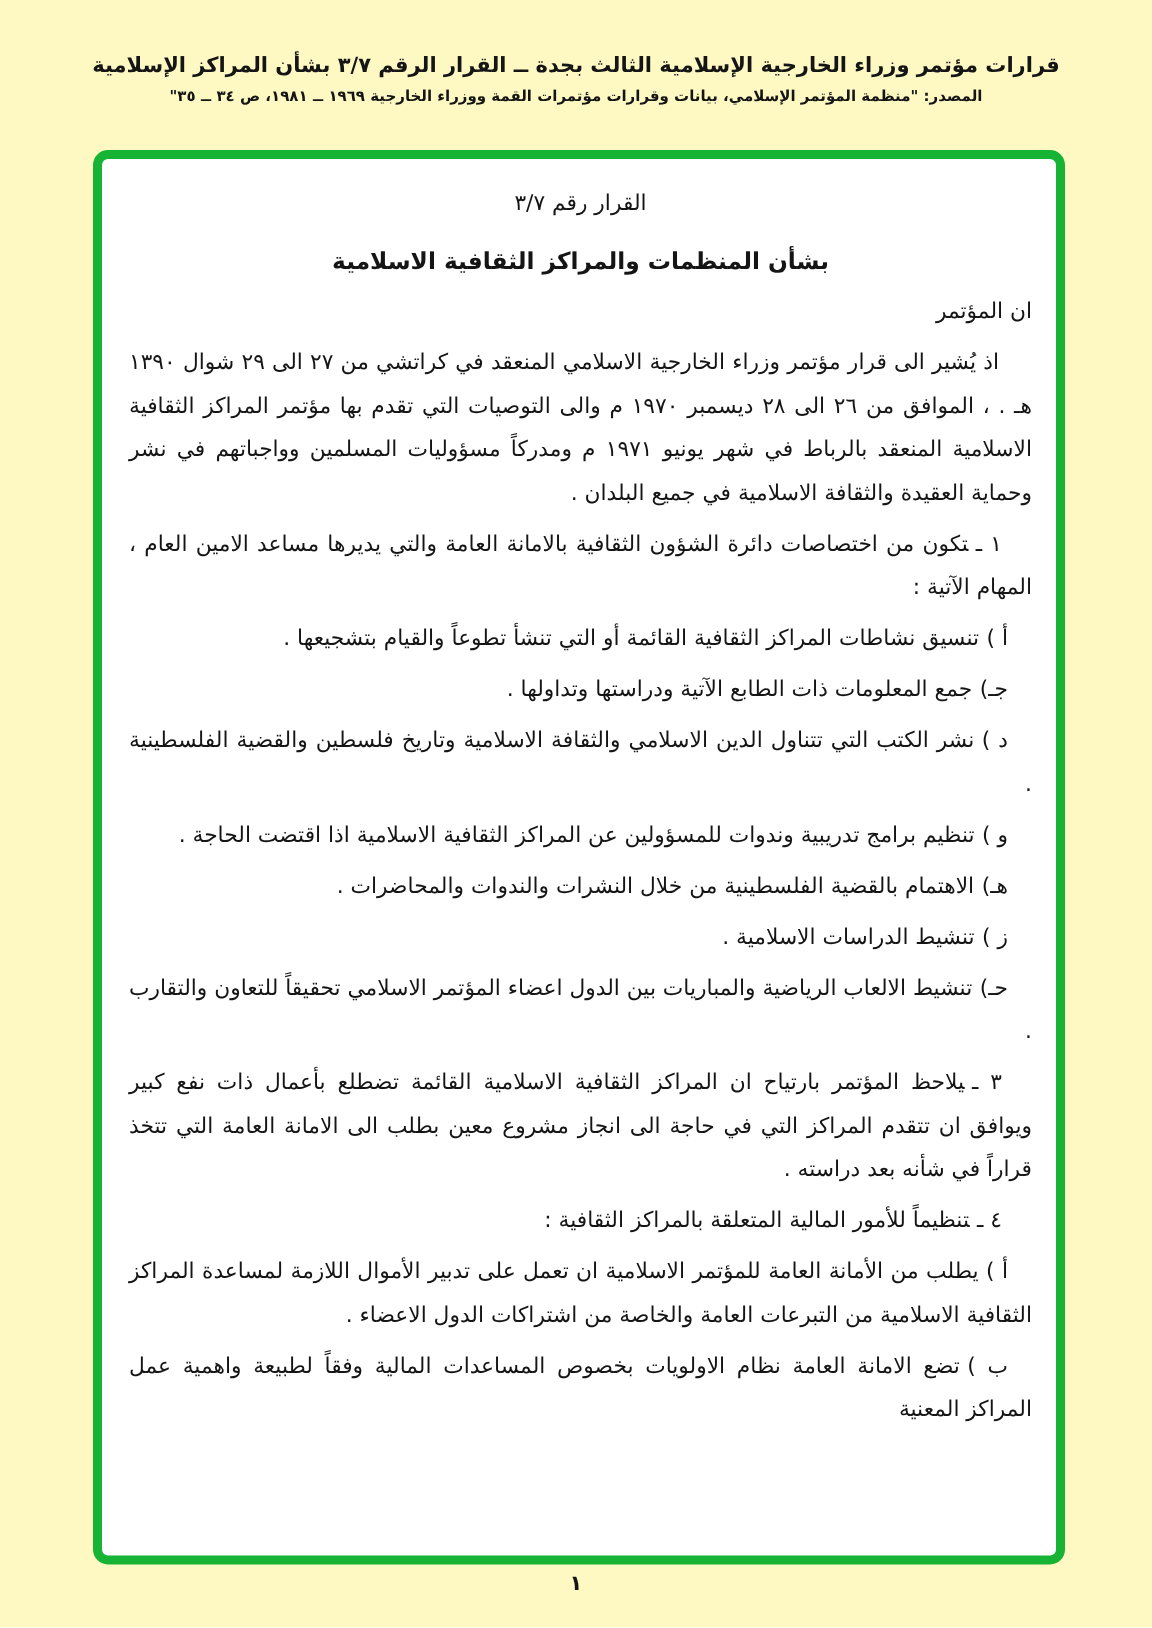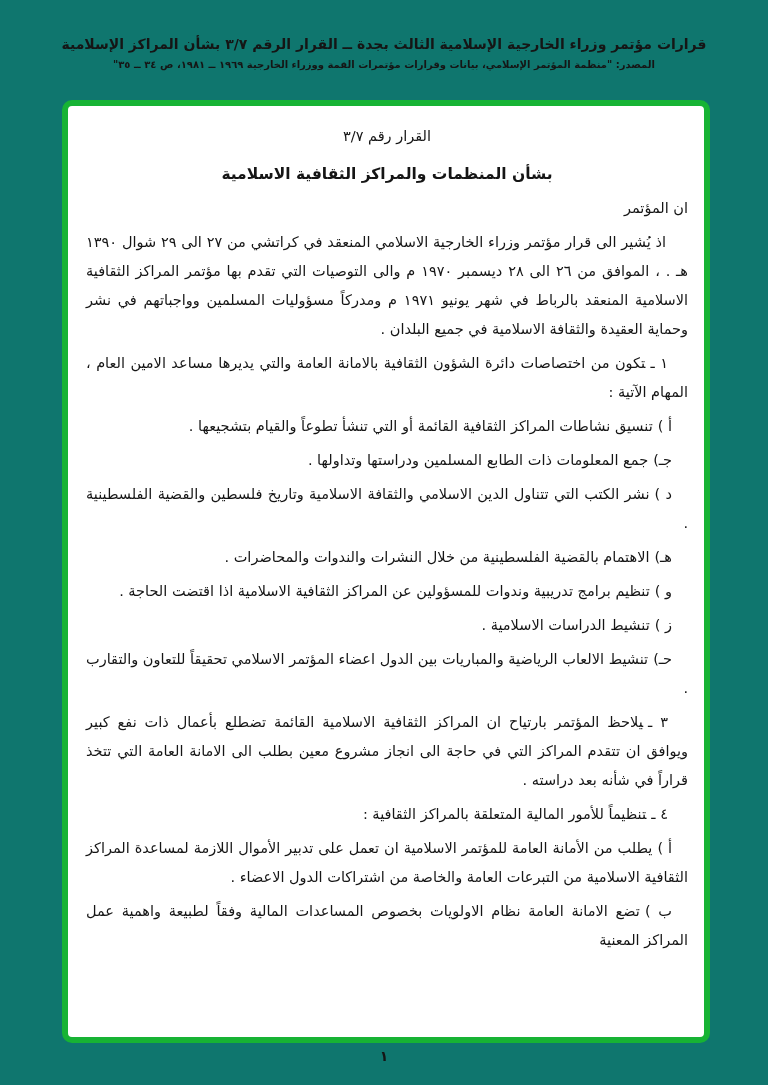--- a/index.html
+++ b/index.html
@@ -6,21 +6,21 @@
   html, body { margin: 0; padding: 0; }
   body {
     width: 768px; height: 1085px;
     background: #ffffff;
     font-family: "DejaVu Sans", sans-serif;
     color: #151515;
   }
   .page {
     position: relative;
     width: 768px; height: 1085px;
-    background: #0f766e;
+    background: #fef9c3;
     overflow: hidden;
   }
 
   
   .page-header {
     position: absolute; top: 34px; left: 0;
     width: 100%;
     direction: rtl;
     text-align: center;
   }
@@ -110,27 +110,27 @@
 
     <p class="para opening">ان المؤتمر</p>
 
     <p class="para preamble">اذ يُشير الى قرار مؤتمر وزراء الخارجية الاسلامي المنعقد في كراتشي من ٢٧ الى ٢٩ شوال ١٣٩٠ هـ . ، الموافق من ٢٦ الى ٢٨ ديسمبر ١٩٧٠ م والى التوصيات التي تقدم بها مؤتمر المراكز الثقافية الاسلامية المنعقد بالرباط في شهر يونيو ١٩٧١ م ومدركاً مسؤوليات المسلمين وواجباتهم في نشر وحماية العقيدة والثقافة الاسلامية في جميع البلدان .</p>
 
     <p class="para clause mt-md"><span class="num">١ ـ</span><span>تكون من اختصاصات دائرة الشؤون الثقافية بالامانة العامة والتي يديرها مساعد الامين العام ، المهام الآتية :</span></p>
 
     <p class="para subitem mt-sm"><span class="marker">أ )</span><span>تنسيق نشاطات المراكز الثقافية القائمة أو التي تنشأ تطوعاً والقيام بتشجيعها .</span></p>
 
 
-    <p class="para subitem mt-sm"><span class="marker">جـ)</span><span>جمع المعلومات ذات الطابع المسلمين ودراستها وتداولها .</span></p>
+    <p class="para subitem mt-sm"><span class="marker">جـ)</span><span>جمع المعلومات ذات الطابع الآتية ودراستها وتداولها .</span></p>
 
     <p class="para subitem mt-sm"><span class="marker">د )</span><span>نشر الكتب التي تتناول الدين الاسلامي والثقافة الاسلامية وتاريخ فلسطين والقضية الفلسطينية .</span></p>
 
+    <p class="para subitem mt-sm"><span class="marker">و )</span><span>تنظيم برامج تدريبية وندوات للمسؤولين عن المراكز الثقافية الاسلامية اذا اقتضت الحاجة .</span></p>
+
     <p class="para subitem mt-sm"><span class="marker">هـ)</span><span>الاهتمام بالقضية الفلسطينية من خلال النشرات والندوات والمحاضرات .</span></p>
-
-    <p class="para subitem mt-sm"><span class="marker">و )</span><span>تنظيم برامج تدريبية وندوات للمسؤولين عن المراكز الثقافية الاسلامية اذا اقتضت الحاجة .</span></p>
 
     <p class="para subitem mt-sm"><span class="marker">ز )</span><span>تنشيط الدراسات الاسلامية .</span></p>
 
     <p class="para subitem mt-sm"><span class="marker">حـ)</span><span>تنشيط الالعاب الرياضية والمباريات بين الدول اعضاء المؤتمر الاسلامي تحقيقاً للتعاون والتقارب .</span></p>
 
 
     <p class="para clause mt-lg"><span class="num">٣ ـ</span><span>يلاحظ المؤتمر بارتياح ان المراكز الثقافية الاسلامية القائمة تضطلع بأعمال ذات نفع كبير ويوافق ان تتقدم المراكز التي في حاجة الى انجاز مشروع معين بطلب الى الامانة العامة التي تتخذ قراراً في شأنه بعد دراسته .</span></p>
 
     <p class="para clause mt-lg"><span class="num">٤ ـ</span><span>تنظيماً للأمور المالية المتعلقة بالمراكز الثقافية :</span></p>
 

